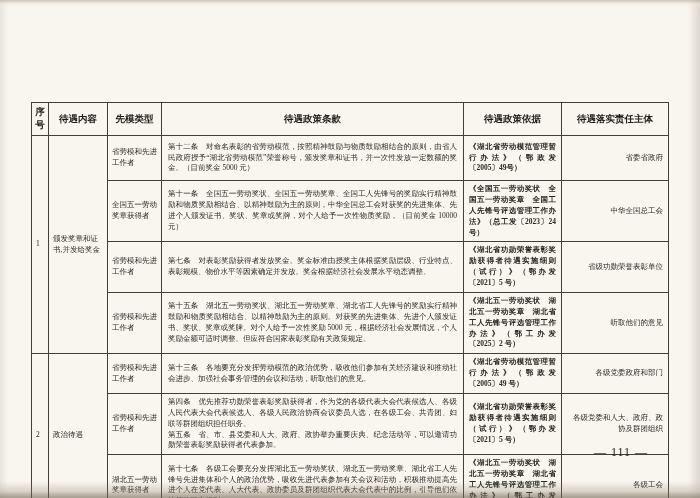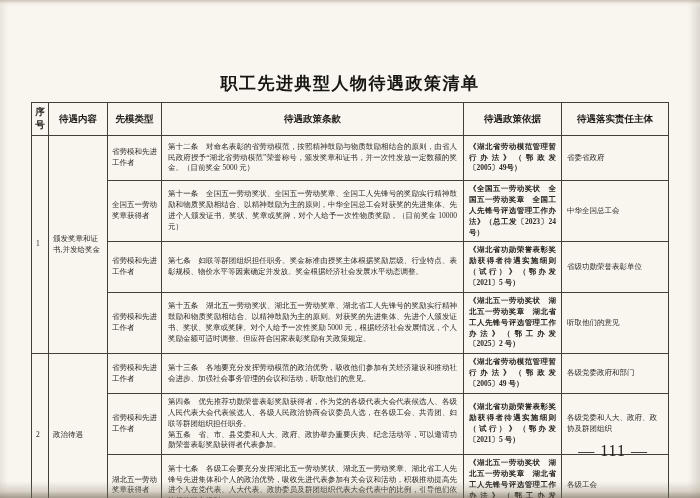--- a/index.html
+++ b/index.html
@@ -37,39 +37,38 @@
     overflow:hidden;
   }
   th{
     font-size:9.5px;font-weight:bold;text-align:center;
     padding:3px 1px;height:18px;color:#1d1b17;
   }
   td{font-size:7.5px;line-height:1.45;}
   td.center{text-align:left;}
   td.clause{text-align:justify;white-space:pre-line;padding:3px 6px;}
   td.basis{text-align:justify;padding:3px 5px;font-weight:bold;}
-  td.resp{text-align:left;padding:3px 5px;}
+  td.resp{text-align:right;padding:3px 5px;}
   .pagenum{
     position:absolute;right:52px;bottom:38px;
-    font-size:16px;letter-spacing:1px;color:#23211d;
+    font-size:12px;letter-spacing:1px;color:#23211d;
     font-family:"Liberation Serif","DejaVu Serif",serif;
   }
   
   .curl{
     position:absolute;left:0;right:0;bottom:0;height:16px;
     background:linear-gradient(0deg, rgba(120,110,95,.45) 0px, rgba(160,150,132,.22) 7px, rgba(0,0,0,0) 16px);
     pointer-events:none;
   }
 </style>
 </head>
 <body>
 
 <div class="scan">
 
-  <div class="title">职工先进典型人物待遇政策清单</div>
 
   <div class="tablewrap">
     <table>
       <colgroup>
         <col style="width:17px">
           <col style="width:59px">
           <col style="width:54px">
         <col style="width:302px">
           <col style="width:98px">
           <col style="width:107px">
@@ -93,21 +92,21 @@
         <td class="resp">省委省政府</td>
       </tr>
       <tr style="height:45px">
         <td class="center">全国五一劳动奖章获得者</td>
         <td class="clause">第十一条　全国五一劳动奖状、全国五一劳动奖章、全国工人先锋号的奖励实行精神鼓励和物质奖励相结合、以精神鼓励为主的原则，中华全国总工会对获奖的先进集体、先进个人颁发证书、奖状、奖章或奖牌，对个人给予一次性物质奖励，（目前奖金 10000 元）</td>
         <td class="basis">《全国五一劳动奖状　全国五一劳动奖章　全国工人先锋号评选管理工作办法》（总工发〔2023〕24 号）</td>
         <td class="resp">中华全国总工会</td>
       </tr>
       <tr style="height:38px">
         <td class="center">省劳模和先进工作者</td>
-        <td class="clause">第七条　妇联等群团组织担任职务。奖金标准由授奖主体根据奖励层级、行业特点、表彰规模、物价水平等因素确定并发放。奖金根据经济社会发展水平动态调整。</td>
+        <td class="clause">第七条　对表彰奖励获得者发放奖金。奖金标准由授奖主体根据奖励层级、行业特点、表彰规模、物价水平等因素确定并发放。奖金根据经济社会发展水平动态调整。</td>
         <td class="basis">《湖北省功勋荣誉表彰奖励获得者待遇实施细则（试行）》（鄂办发〔2021〕5 号）</td>
         <td class="resp">省级功勋荣誉表彰单位</td>
       </tr>
       <tr style="height:42px">
         <td class="center">省劳模和先进工作者</td>
         <td class="clause">第十五条　湖北五一劳动奖状、湖北五一劳动奖章、湖北省工人先锋号的奖励实行精神鼓励和物质奖励相结合、以精神鼓励为主的原则。对获奖的先进集体、先进个人颁发证书、奖状、奖章或奖牌。对个人给予一次性奖励 5000 元，根据经济社会发展情况，个人奖励金额可适时调整。但应符合国家表彰奖励有关政策规定。</td>
         <td class="basis">《湖北五一劳动奖状　湖北五一劳动奖章　湖北省工人先锋号评选管理工作办法》（鄂工办发〔2025〕2 号）</td>
         <td class="resp">听取他们的意见</td>
       </tr>
 

